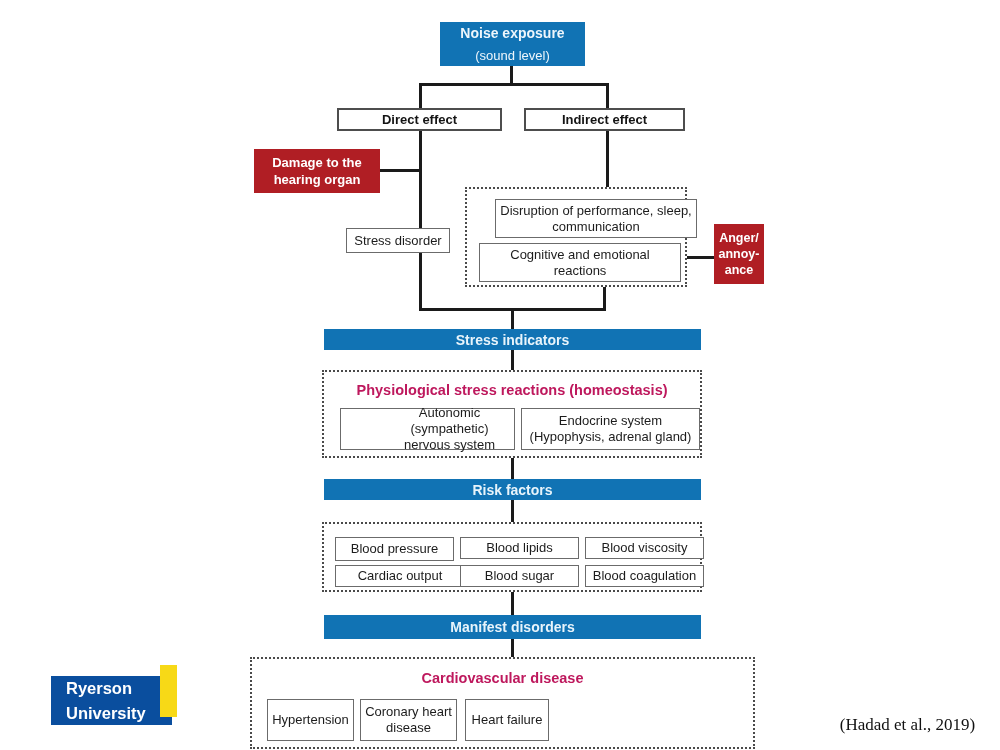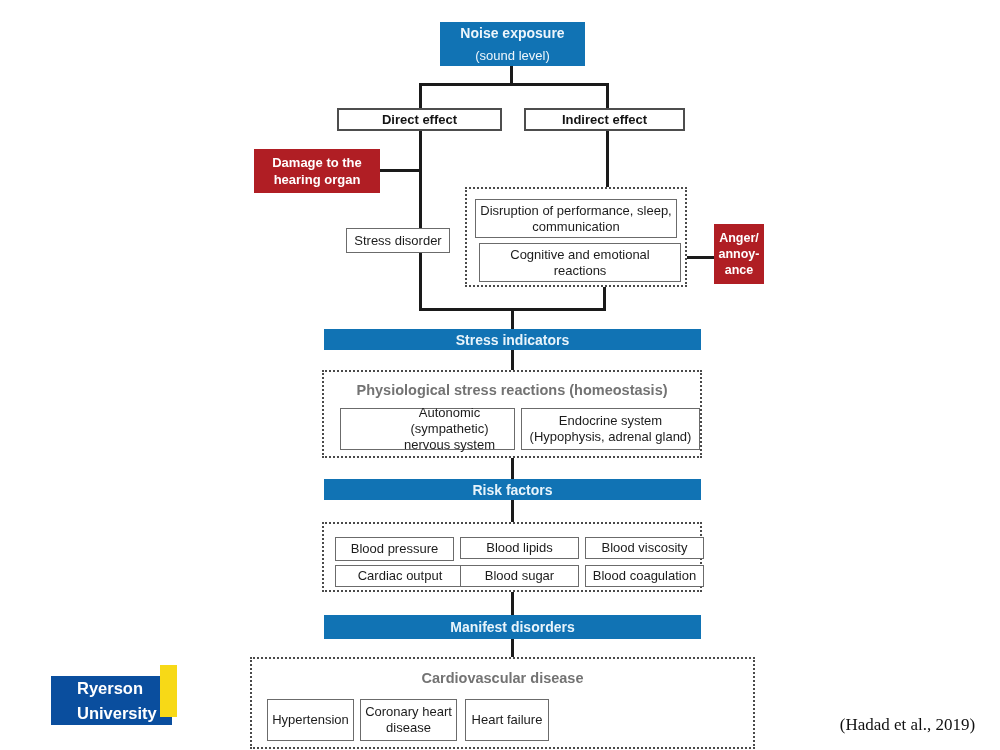--- a/index.html
+++ b/index.html
@@ -74,31 +74,31 @@
     position:absolute;
     background:#ffffff;
     border:2px dotted #4a4a4a;
     z-index:2;
   }
   .dotted-title{
     position:absolute;
     left:0;right:0;
     text-align:center;
     font-weight:bold;font-size:14.5px;
-    color:#737373;
+    color:#be185d;
   }
   .pre-line{white-space:pre-line;}
   .logo-blue-rect{
     position:absolute;
     background:var(--logo-blue);
     z-index:2;
     color:#ffffff;
     font-weight:bold;font-size:16.5px;line-height:19px;
     display:flex;flex-direction:column;justify-content:center;
-    padding-left:23px;
+    padding-left:12px;
   }
   .logo-yellow-rect{
     position:absolute;
     background:var(--logo-yellow);
     z-index:3;
   }
   .citation{
     position:absolute;
     font-family:"Liberation Serif","DejaVu Serif",serif;
     font-size:17px;
@@ -134,21 +134,21 @@
   </div>
 
   <div class="white-box" style="left:325px;top:96px;width:165px;height:23px;">Direct effect</div>
   <div class="white-box" style="left:512px;top:96px;width:161px;height:23px;">Indirect effect</div>
 
   <div class="red-box" style="left:242px;top:137px;width:126px;height:44px;padding:0 10px;">Damage to the hearing organ</div>
 
   <div class="plain-box" style="left:334px;top:216px;width:104px;height:25px;">Stress disorder</div>
 
   <div class="dotted-box" style="left:453px;top:175px;width:222px;height:100px;">
-    <div class="plain-box" style="left:5px;top:7px;width:202px;height:39px;">Disruption of performance, sleep, communication</div>
+    <div class="plain-box" style="left:25px;top:7px;width:202px;height:39px;">Disruption of performance, sleep, communication</div>
     <div class="plain-box" style="left:9px;top:51px;width:202px;height:39px;">Cognitive and emotional reactions</div>
   </div>
 
   <div class="red-box pre-line" style="left:702px;top:212px;width:50px;height:60px;font-size:12.5px;line-height:16px;">Anger/
 annoy-
 ance</div>
 
   <div class="blue-bar" style="left:312px;top:317px;width:377px;height:21px;">Stress indicators</div>
 
   <div class="dotted-box" style="left:310px;top:358px;width:380px;height:88px;">

